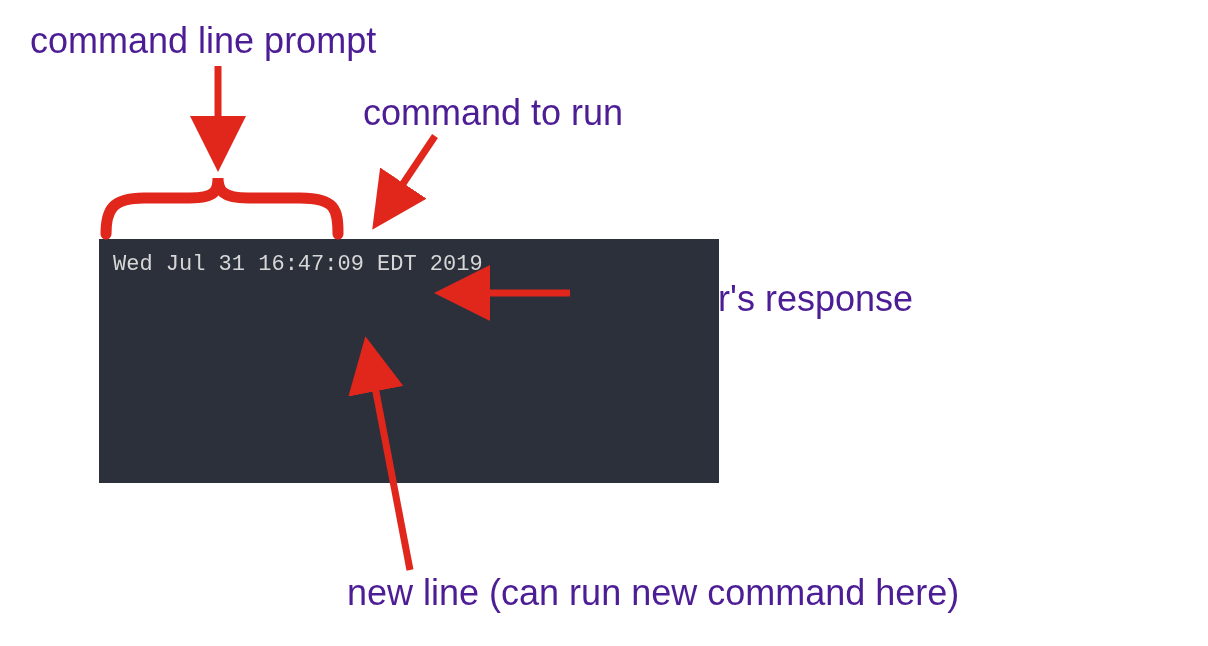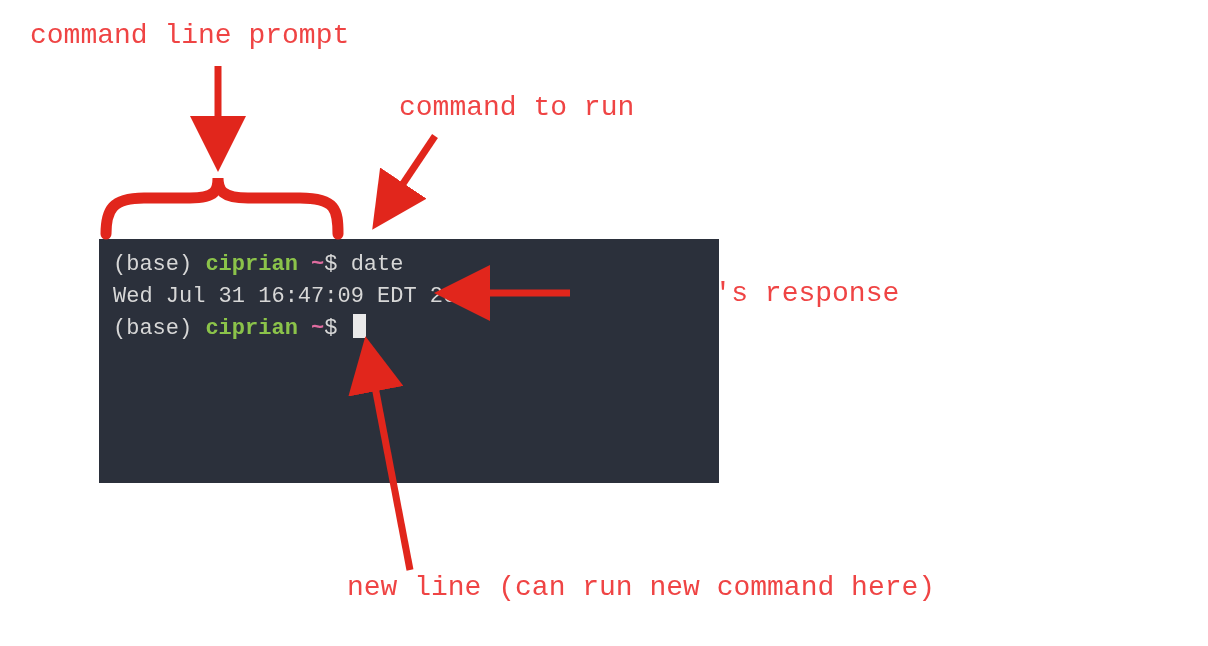--- a/index.html
+++ b/index.html
@@ -7,24 +7,23 @@
     padding: 0;
     width: 1208px;
     height: 646px;
     background: #ffffff;
     font-family: -apple-system, "Helvetica Neue", Helvetica, Arial, sans-serif;
     position: relative;
     overflow: hidden;
   }
   .label {
     position: absolute;
-    font-size: 28px;
-    color: #ef4444;
+    font-size: 36px;
+    color: #4c1d95;
     white-space: nowrap;
-    font-family: Liberation Mono, monospace;
   }
   .terminal {
     position: absolute;
     left: 99px;
     top: 239px;
     width: 620px;
     height: 244px;
     background: #2b303b;
     padding: 10px 14px;
     box-sizing: border-box;
@@ -54,30 +53,28 @@
     width: 1208px;
     height: 646px;
     pointer-events: none;
   }
 </style>
 </head>
 <body>
 
 <div class="label" style="left:30px; top:20px;">command line prompt</div>
 
-<div class="label" style="left:363px; top:92px;margin-left:36px;">command to run</div>
+<div class="label" style="left:363px; top:92px;">command to run</div>
 
 <div class="label" style="left:580px; top:278px;">computer's response</div>
 
 <div class="label" style="left:347px; top:572px;">new line (can run new command here)</div>
 
 <div class="terminal">
-  <div class="term-line"><span class="env">(base)</span> <span class="user">ciprian</span> <span class="path">~</span><span class="prompt">$</span> <span class="cmd">date</span></div>
   <div class="term-line output">Wed Jul 31 16:47:09 EDT 2019</div>
-  <div class="term-line"><span class="env">(base)</span> <span class="user">ciprian</span> <span class="path">~</span><span class="prompt">$</span> <span class="cursor"></span></div>
 </div>
 
 <svg class="overlay" viewBox="0 0 1208 646">
   <defs>
     <marker id="arrowhead" markerWidth="8" markerHeight="8" refX="6" refY="4" orient="auto" markerUnits="strokeWidth">
       <path d="M0,0 L8,4 L0,8 Z" fill="#e1261c"></path>
     </marker>
   </defs>
 
   <g>

